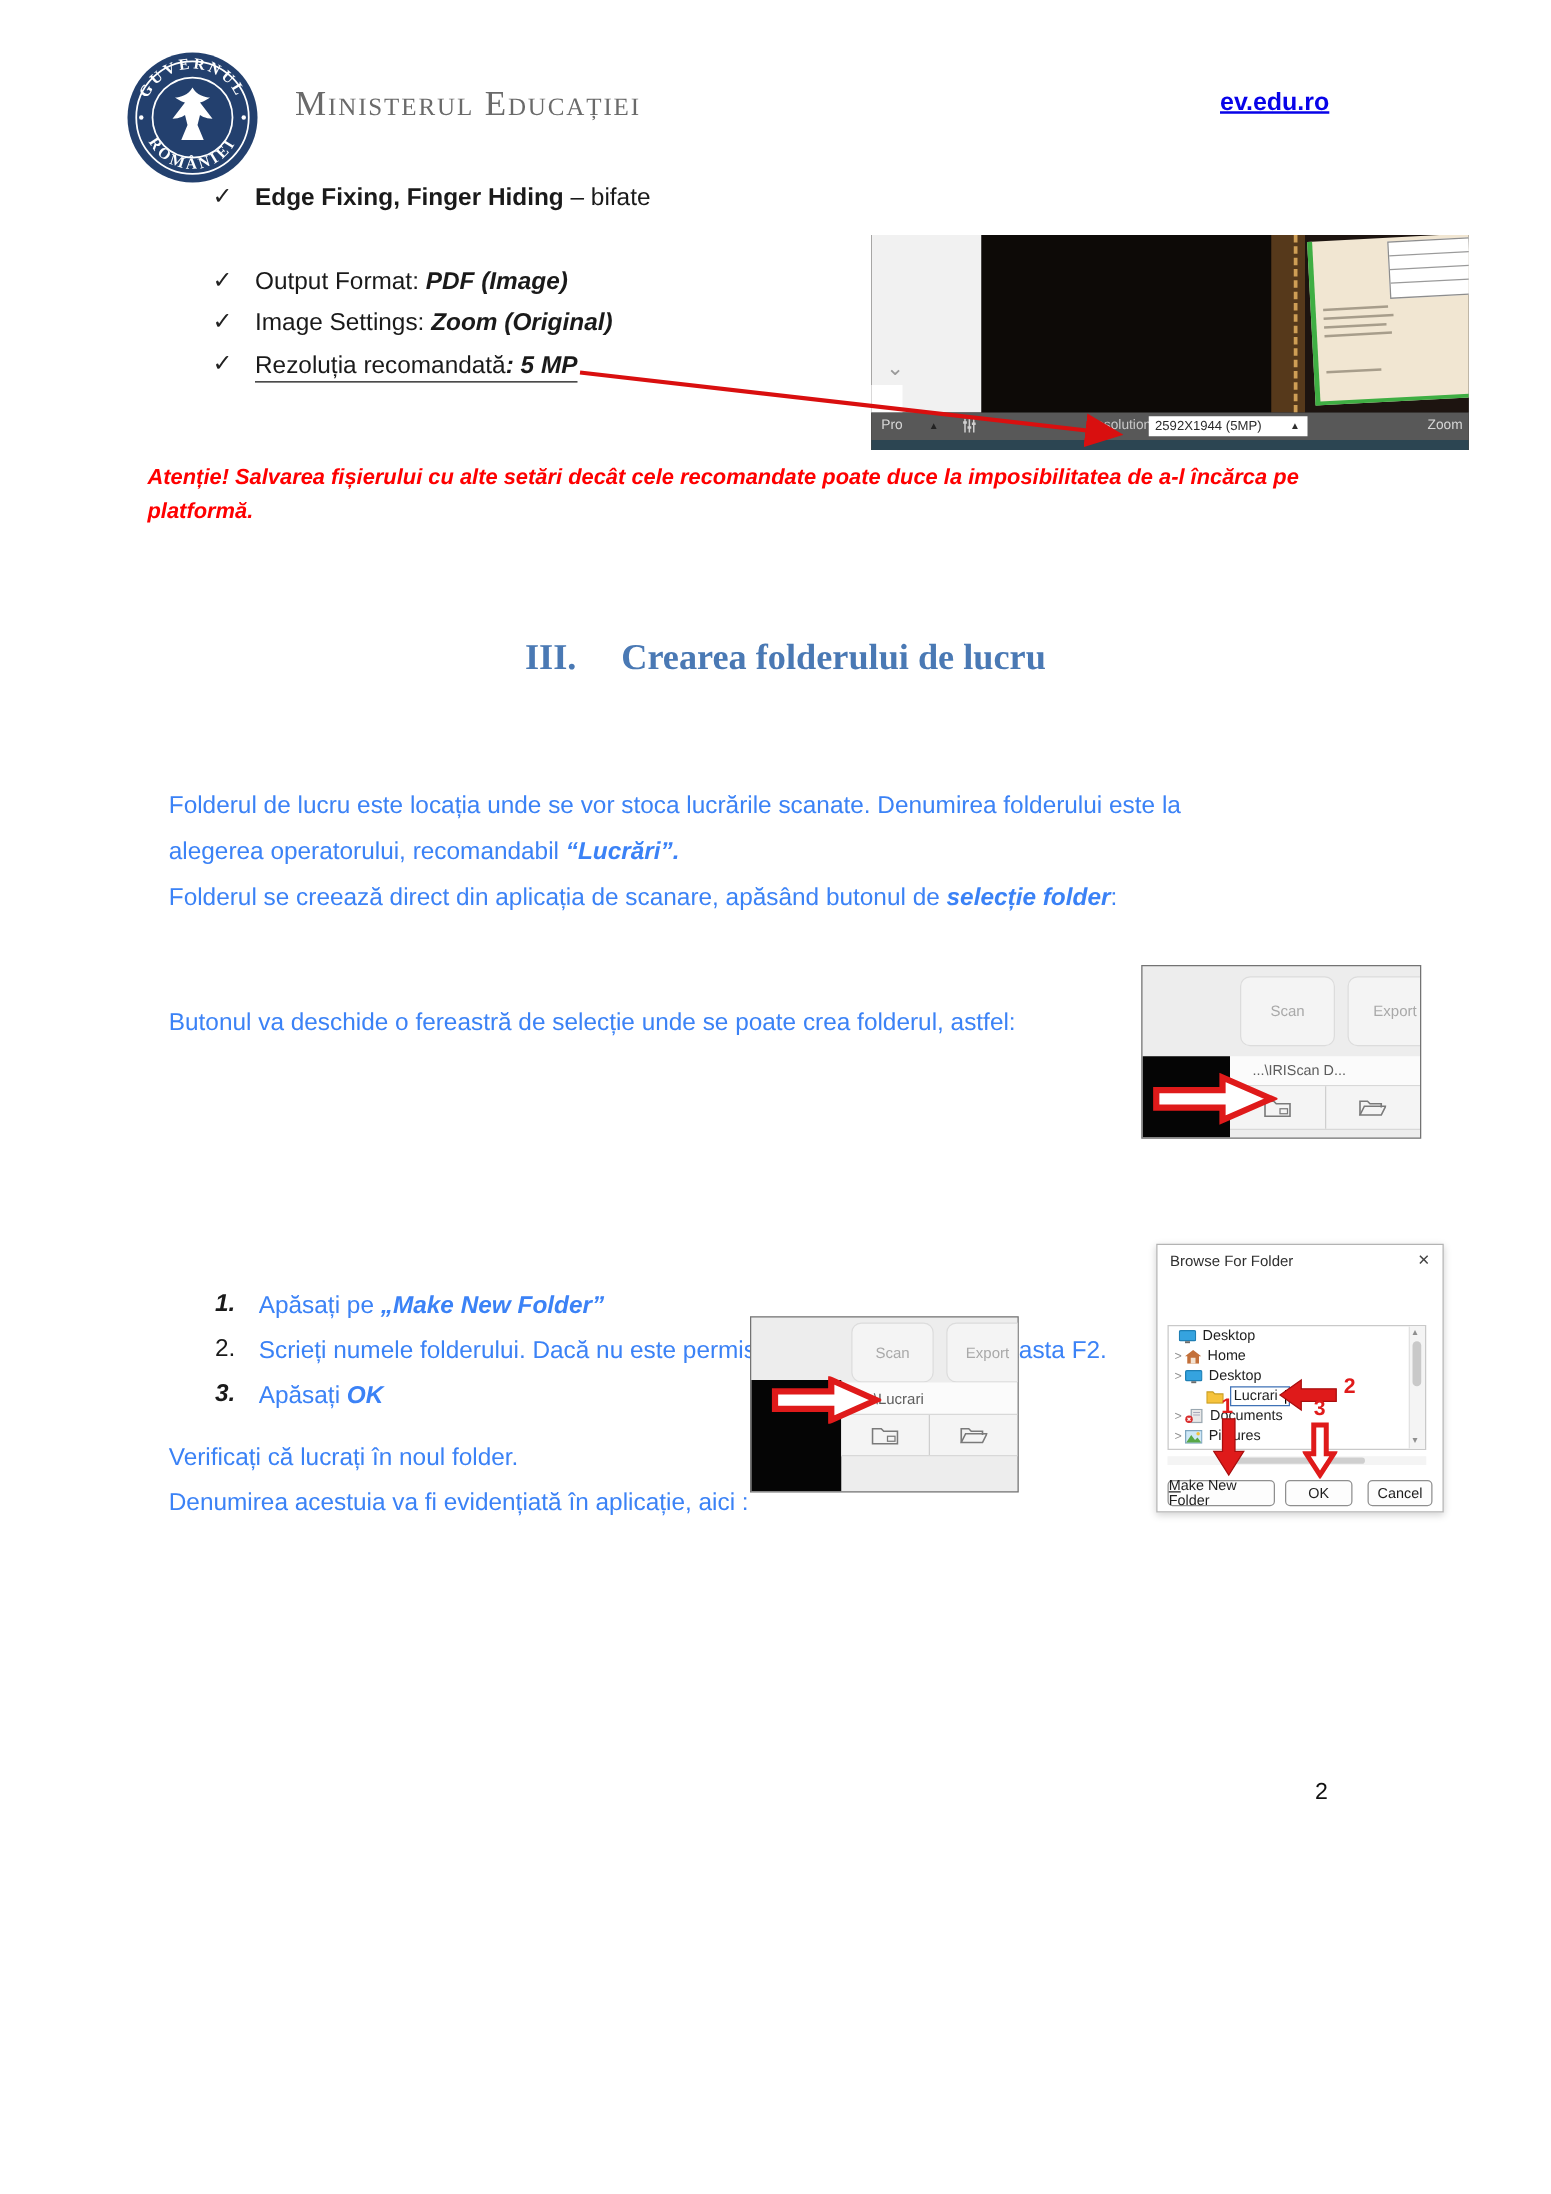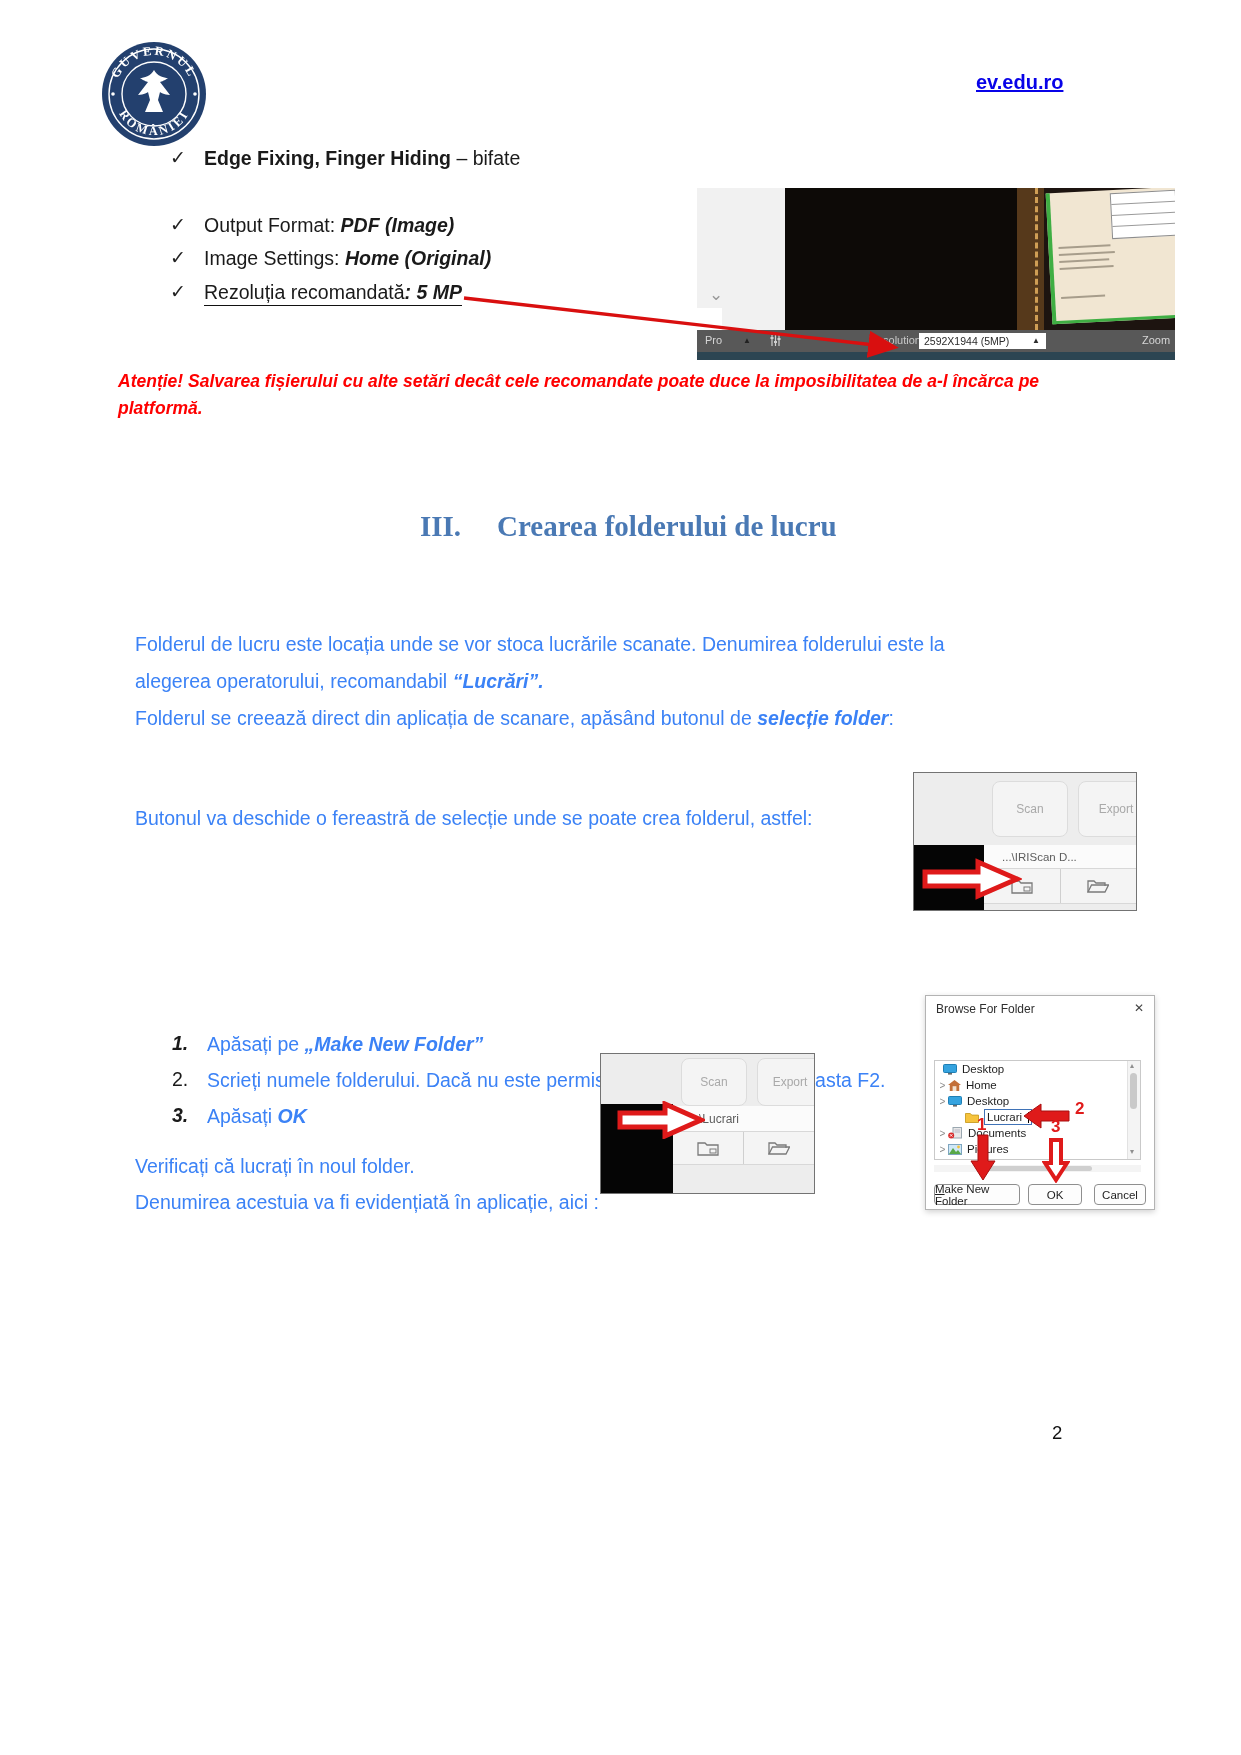--- a/index.html
+++ b/index.html
@@ -93,34 +93,35 @@
       <textPath href="#arcT" startOffset="50%" text-anchor="middle">GUVERNUL</textPath>
     </text>
     <text font-family="Liberation Serif,serif" font-size="12.5" font-weight="bold" fill="#ffffff" letter-spacing="2.5">
       <textPath href="#arcB" startOffset="50%" text-anchor="middle">ROMÂNIEI</textPath>
     </text>
     <circle cx="13" cy="54" r="1.8" fill="#fff"></circle>
       <circle cx="95" cy="54" r="1.8" fill="#fff"></circle>
     <path d="M54 30 c-3 6 -10 8 -14 8 c4 3 8 4 8 4 l-10 13 c6 0 10 -3 10 -3 l2 8 -5 12 h18 l-5 -12 2 -8 c0 0 4 3 10 3 l-10 -13 c0 0 4 -1 8 -4 c-4 0 -11 -2 -14 -8 z" fill="#ffffff"></path>
   </svg>
 
+  <div class="abs ministry" style="left:236px;top:68px">Ministerul Educației</div>
 
   <a class="abs sitelink" style="left:976px;top:71px" href="#">ev.edu.ro</a>
 
   <div class="abs chk" style="left:170px;top:146px">
     <span class="tick">✓</span>
     <span><span class="b">Edge Fixing, Finger Hiding </span><span>– bifate</span></span>
   </div>
   <div class="abs chk" style="left:170px;top:213px">
     <span class="tick">✓</span>
     <span><span>Output Format: </span><span class="bi">PDF (Image)</span></span>
   </div>
   <div class="abs chk" style="left:170px;top:246px">
     <span class="tick">✓</span>
-    <span><span>Image Settings: </span><span class="bi">Home (Original)</span></span>
+    <span><span>Image Settings: </span><span class="bi">Zoom (Original)</span></span>
   </div>
   <div class="abs chk" style="left:170px;top:280px">
     <span class="tick">✓</span>
     <span class="u-line"><span>Rezoluția recomandată</span><span class="bi">: 5 MP</span></span>
   </div>
 
   <div class="abs scanshot" style="left:697px;top:188px">
     <div class="scan-left">
       <div class="scan-chev">⌄</div>
       <div class="scan-whitebox"></div>

